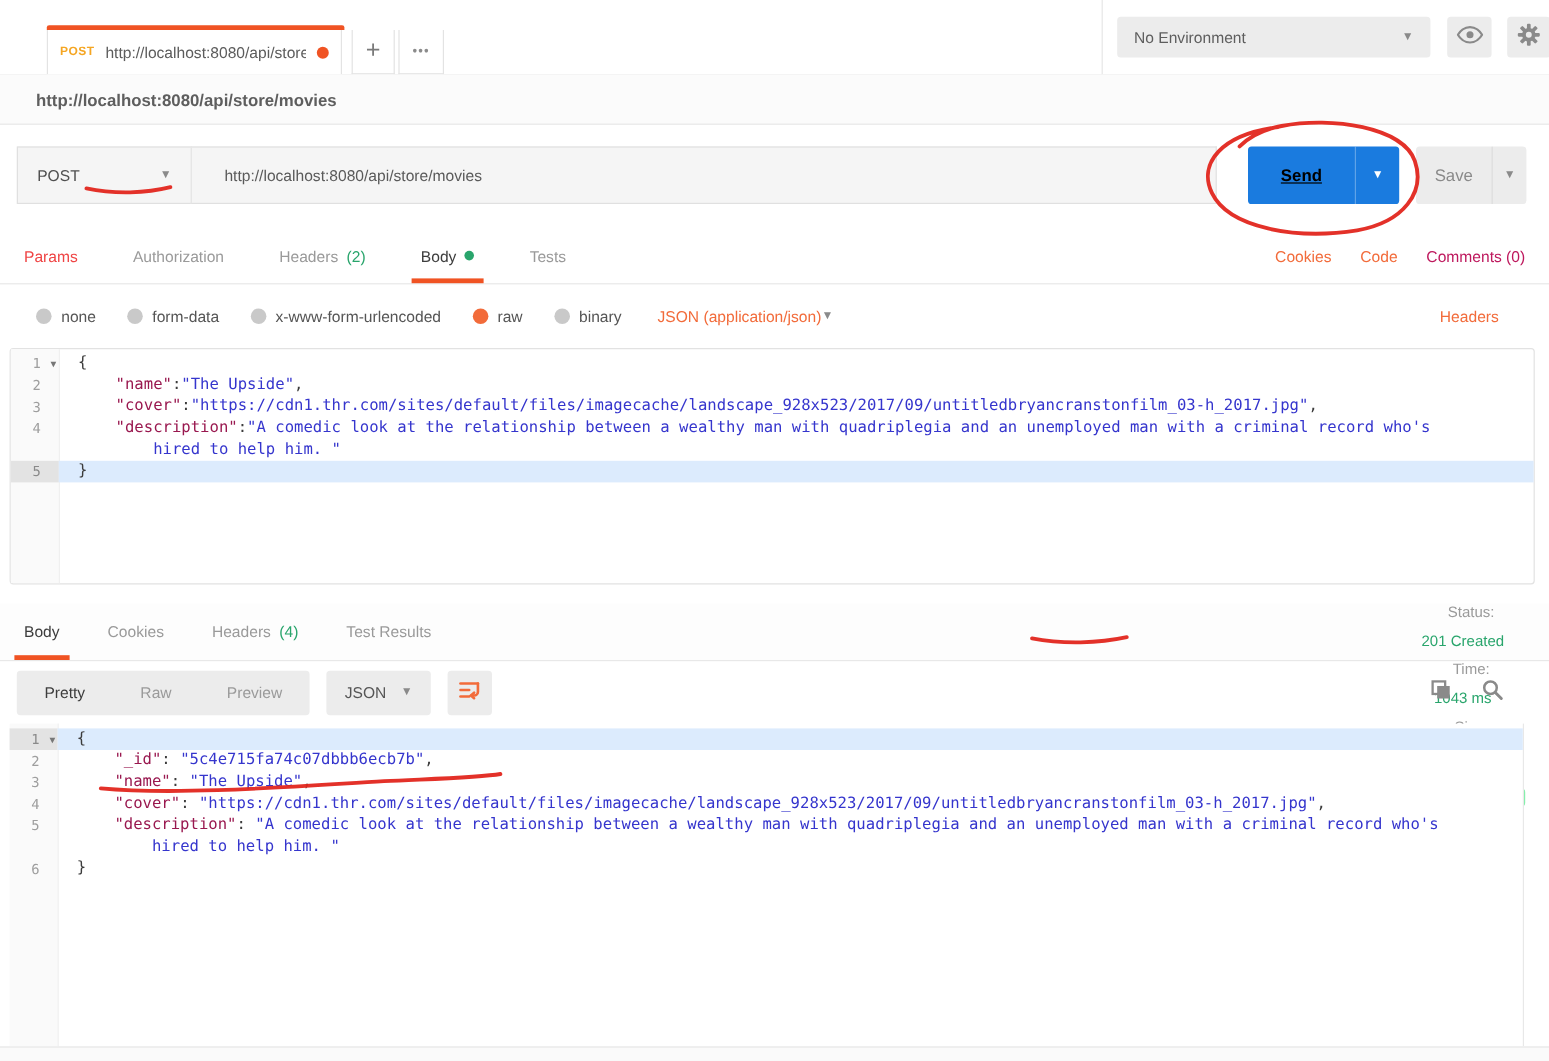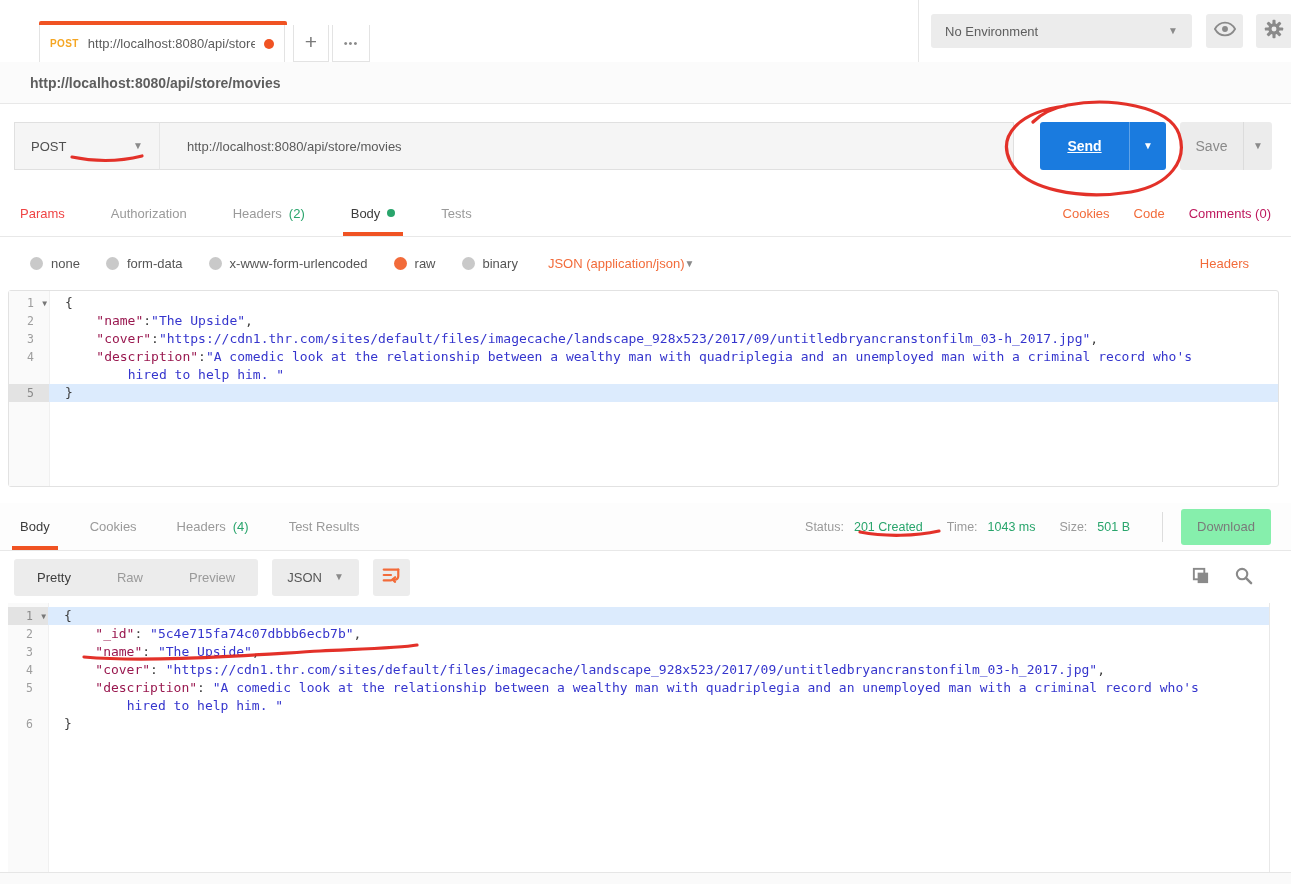--- a/index.html
+++ b/index.html
@@ -35,21 +35,21 @@
 
   
   .method-box{position:absolute;left:14px;top:122px;width:146px;height:48px;background:#f5f5f5;
               border:1px solid #e0e0e0;box-sizing:border-box;display:flex;align-items:center;padding:0 16px;}
   .method-label{font-size:13px;color:#4f4f4f;flex:1;}
   .url-input{position:absolute;left:159px;top:122px;width:855px;height:48px;background:#f5f5f5;
              border:1px solid #e0e0e0;border-left:1px solid #e6e6e6;box-sizing:border-box;
              display:flex;align-items:center;padding-left:27px;font-size:13px;color:#5a5a5a;}
   .send-btn{position:absolute;left:1040px;top:122px;width:126px;height:48px;background:#1a7bdf;border-radius:3px;
             display:flex;overflow:hidden;}
-  .send-label{flex:1;display:flex;align-items:center;justify-content:center;color:#ffffff;font-size:14px;font-weight:bold;text-decoration:underline;}
+  .send-label{flex:1;display:flex;align-items:center;justify-content:center;color:#000000;font-size:14px;font-weight:bold;text-decoration:underline;}
   .send-caret{width:36px;border-left:1px solid rgba(255,255,255,.3);display:flex;align-items:center;justify-content:center;}
   .send-caret .caret{color:#fff;}
   .save-btn{position:absolute;left:1180px;top:122px;width:92px;height:48px;background:#ececec;border-radius:3px;display:flex;overflow:hidden;}
   .save-label{flex:1;display:flex;align-items:center;justify-content:center;color:#8a8a8a;font-size:14px;}
   .save-caret{width:28px;border-left:1px solid #dcdcdc;display:flex;align-items:center;justify-content:center;}
 
   
   .reqtabs{position:absolute;top:190px;left:0;right:0;height:47px;border-bottom:1px solid #e8e8e8;
            display:flex;align-items:stretch;padding:0 20px;box-sizing:border-box;}
   .tabrow-left{display:flex;gap:46px;}
@@ -87,21 +87,21 @@
   .crow.hl .cd{background:#dcebfd;}
   .crow.hl .gut{background:#e3e3e3;color:#8a8a8a;}
   .k{color:#99184f;}
   .v{color:#3535cd;}
   .p{color:#3c3c3c;}
 
   
   .res-header{position:absolute;top:503px;left:0;right:0;height:48px;border-bottom:1px solid #e8e8e8;background:#fdfdfd;
               display:flex;align-items:stretch;padding:0 20px;box-sizing:border-box;}
   .res-tabs{display:flex;gap:40px;}
-  .res-meta{margin-left:auto;display:flex;align-items:center;gap:10px;font-size:12.5px;}
+  .res-meta{margin-left:auto;display:flex;align-items:center;gap:10px;font-size:12.5px;flex-direction:column;}
   .meta-label{color:#9a9a9a;}
   .meta-value{color:#29a56c;margin-right:14px;}
   .meta-div{width:1px;height:30px;background:#ddd;margin:0 8px;}
   .download-btn{width:90px;height:36px;background:#86efac;border-radius:3px;display:flex;align-items:center;
                 justify-content:center;color:#7a7a7a;font-size:13px;}
 
   
   .res-toolbar{position:absolute;top:551px;left:0;right:0;height:52px;display:flex;align-items:center;
                padding:0 14px;box-sizing:border-box;}
   .seg{background:#ececec;border-radius:3px;height:37px;display:flex;align-items:center;}

